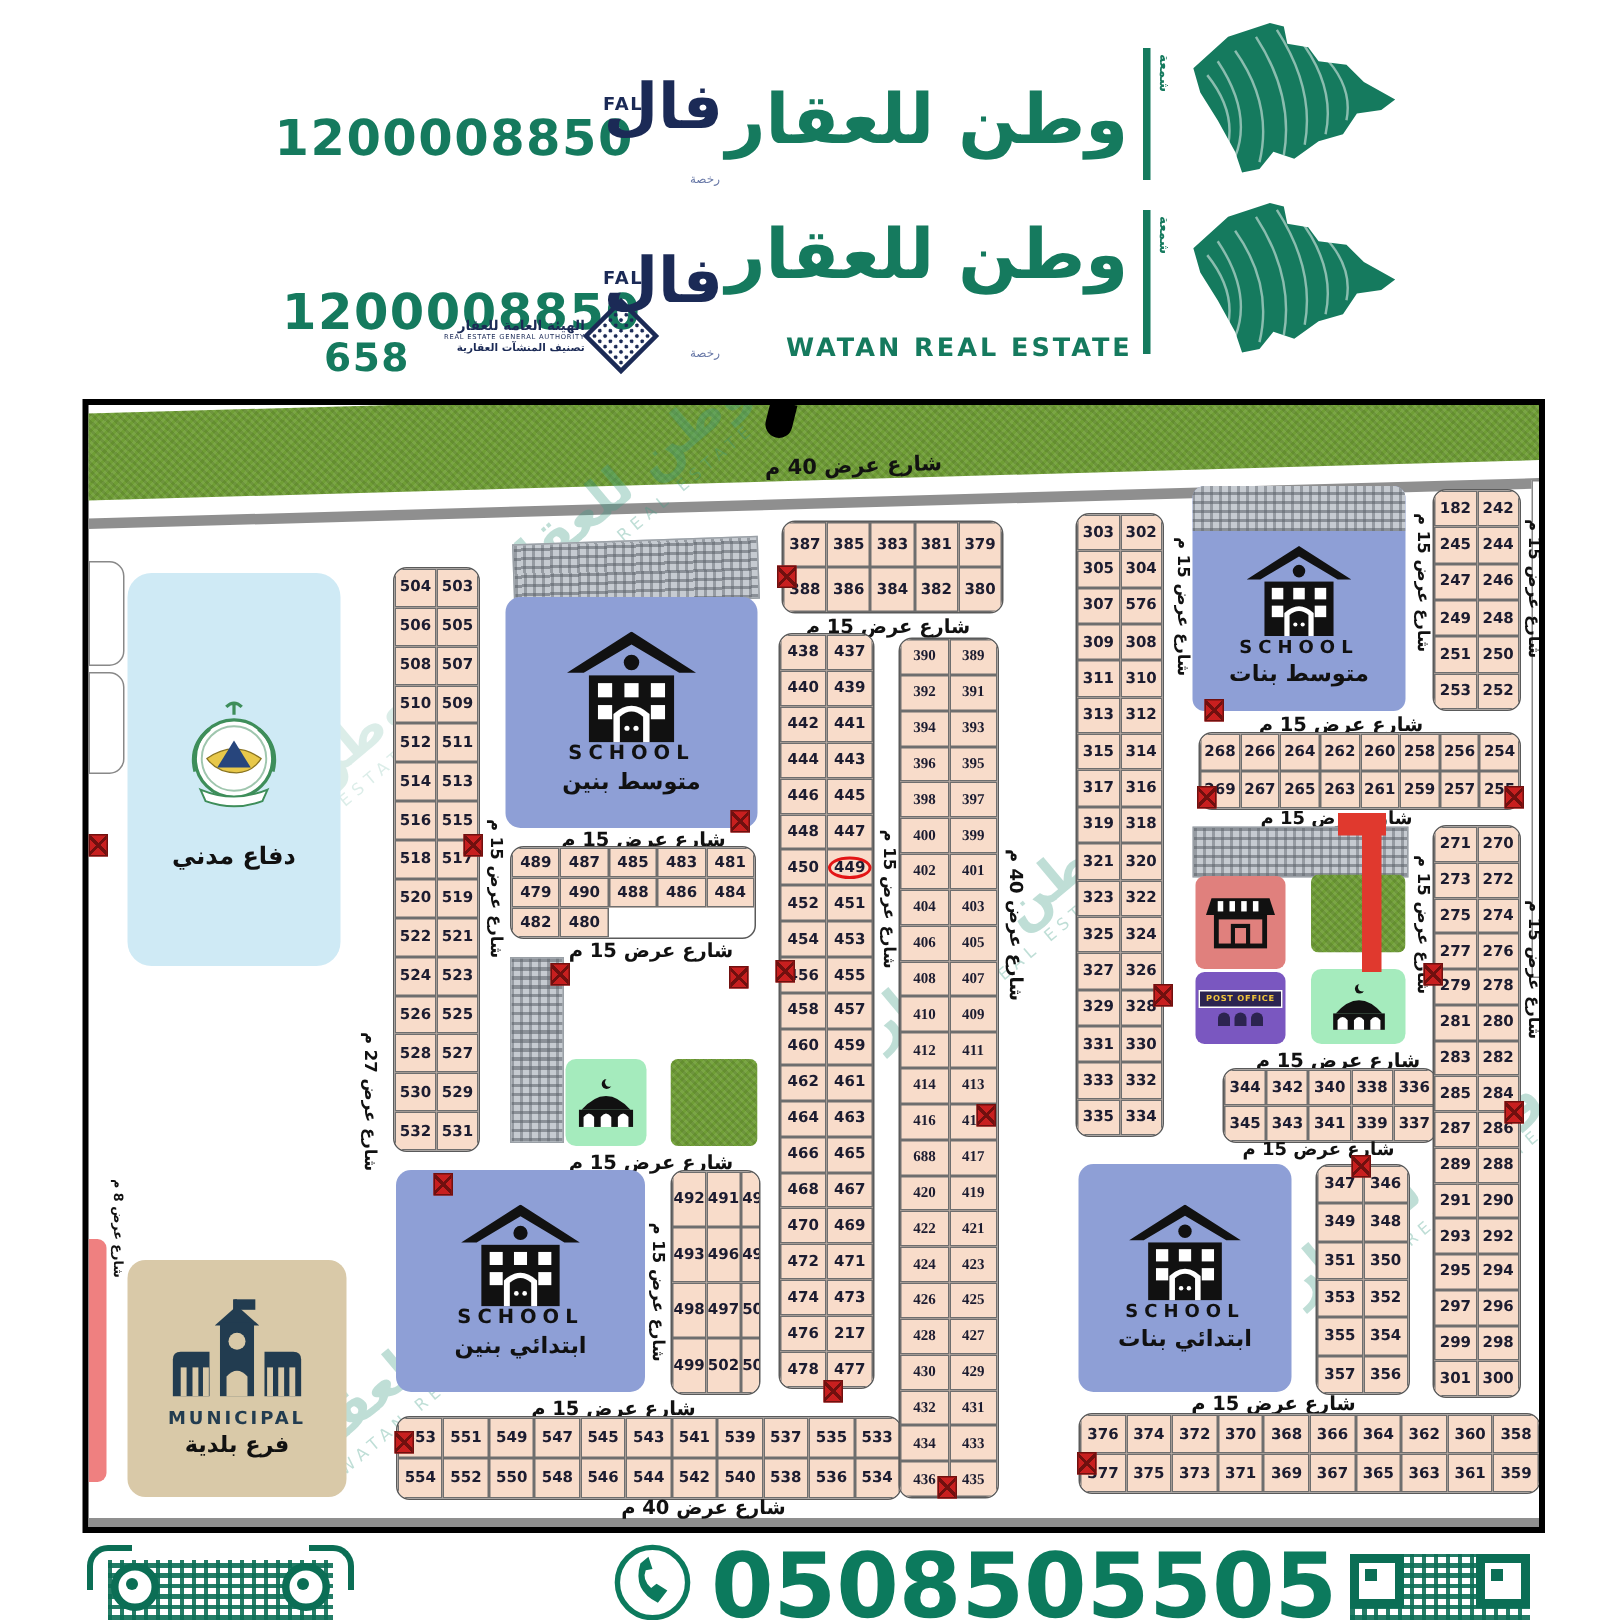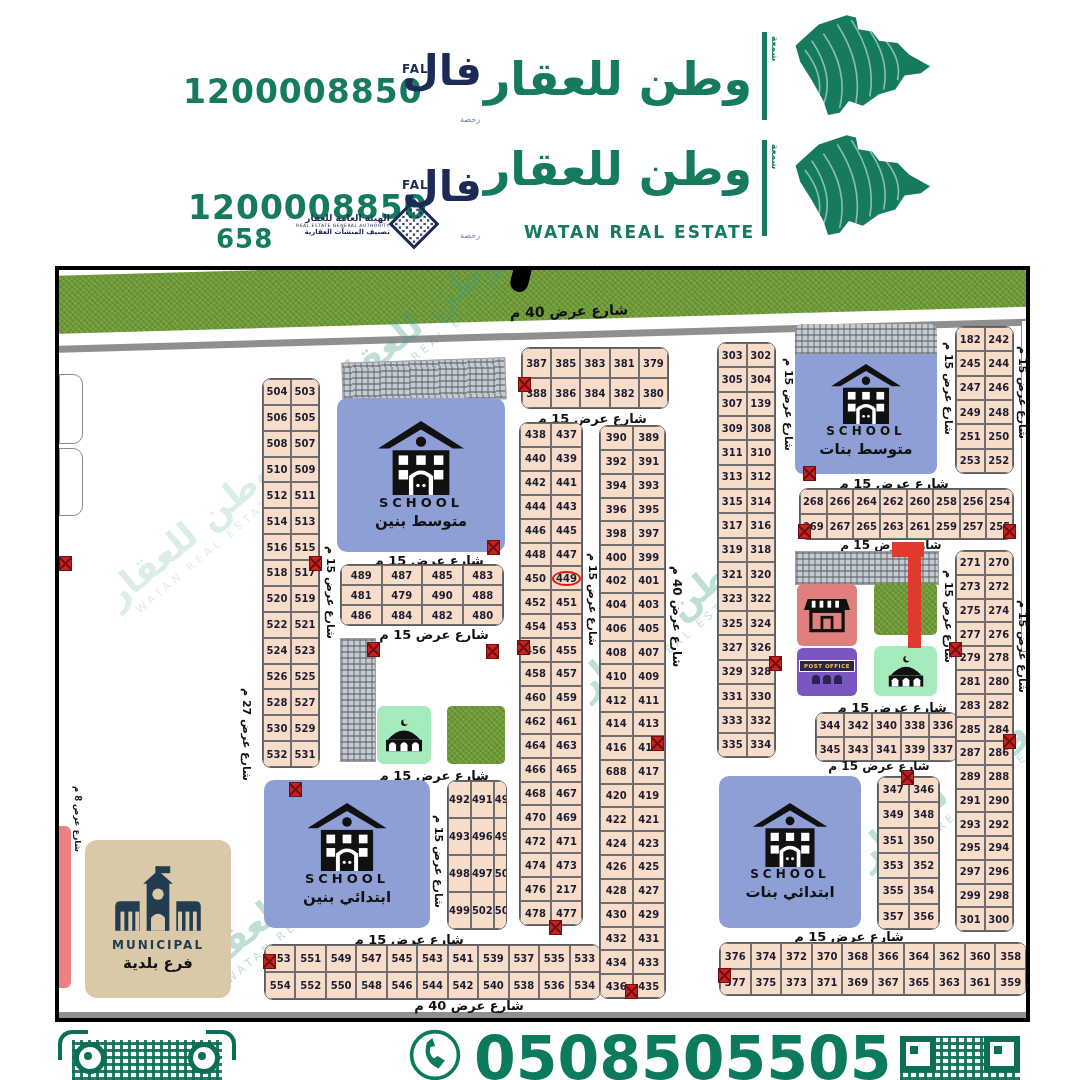--- a/index.html
+++ b/index.html
@@ -217,20 +217,26 @@
     </div>
     <div class="wm" style="left:30px;top:240px;opacity:.18;">
       <div class="wm-ar">وطن للعقار</div>
         <div class="wm-en">WATAN REAL ESTATE</div>
     </div>
 
     <div class="abs" style="left:0;top:104px;width:22px;height:68px;background:#fff;border:1px solid #888;border-radius:0 10px 10px 0;"></div>
     <div class="abs" style="left:0;top:178px;width:22px;height:66px;background:#fff;border:1px solid #888;border-radius:0 10px 10px 0;"></div>
     <div class="abs" style="left:962px;top:50px;width:8px;height:330px;background:#fff;border:1px solid #888;"></div>
 
+    <div class="bld" style="left:26px;top:112px;width:142px;height:262px;background:#cfeaf5;border-radius:16px;">
+      <svg style="width:86px;height:86px;margin-top:14px;">
+          <use href="#sym-civil"></use>
+        </svg>
+      <div class="cap-ar" style="font-size:16px;margin-top:14px;">دفاع مدني</div>
+    </div>
     <div class="bld" style="left:26px;top:570px;width:146px;height:158px;background:#d9c9a8;border-radius:12px;">
       <svg style="width:96px;height:72px;">
           <use href="#sym-municipal"></use>
         </svg>
       <div class="cap-en" style="letter-spacing:2px;color:#223c50;font-size:12px;">MUNICIPAL</div>
       <div class="cap-ar">فرع بلدية</div>
     </div>
     <div class="abs" style="left:0;top:556px;width:12px;height:162px;background:#ef8080;border-radius:0 6px 6px 0;"></div>
     <div class="street-v" style="left:24px;top:516px;font-size:8.5px;">شارع عرض 8 م</div>
 
@@ -331,21 +337,21 @@
 
     <div class="abs hatch" style="left:283px;top:90px;width:162px;height:40px;transform:rotate(-2deg);"></div>
     <div class="bld school" style="left:278px;top:128px;width:168px;height:154px;border-radius:10px;">
       <svg style="width:86px;height:74px;">
           <use href="#sym-school"></use>
         </svg>
       <div class="cap-en">SCHOOL</div>
       <div class="cap-ar">متوسط بنين</div>
     </div>
     <div class="street-h" style="left:295px;top:283px;width:150px;">شارع عرض 15 م</div>
-    <div class="grid" style="left: 281px; top: 294px; width: 162px; height: 60px; grid-template-columns: repeat(4, 1fr);">
+    <div class="grid" style="left: 281px; top: 294px; width: 162px; height: 60px; grid-template-columns: repeat(5, 1fr);">
         <div class="plot">
           <span>489</span>
         </div>
         <div class="plot">
           <span>487</span>
         </div>
         <div class="plot">
           <span>485</span>
         </div>
         <div class="plot">
@@ -658,21 +664,21 @@
         <div class="plot">
           <span>217</span>
         </div>
         <div class="plot">
           <span>478</span>
         </div>
         <div class="plot">
           <span>477</span>
         </div>
       </div>
-    <div class="grid" style="left: 540px; top: 155px; width: 65px; height: 572px; grid-template-columns: repeat(2, 1fr);">
+    <div class="grid" style="left: 540px; top: 155px; width: 65px; height: 572px; grid-template-columns: repeat(2, 1fr); font-family: Liberation Serif, serif;">
         <div class="plot">
           <span>390</span>
         </div>
         <div class="plot">
           <span>389</span>
         </div>
         <div class="plot">
           <span>392</span>
         </div>
         <div class="plot">
@@ -824,21 +830,21 @@
         <div class="plot">
           <span>305</span>
         </div>
         <div class="plot">
           <span>304</span>
         </div>
         <div class="plot">
           <span>307</span>
         </div>
         <div class="plot">
-          <span>139</span>
+          <span>576</span>
         </div>
         <div class="plot">
           <span>309</span>
         </div>
         <div class="plot">
           <span>308</span>
         </div>
         <div class="plot">
           <span>311</span>
         </div>

